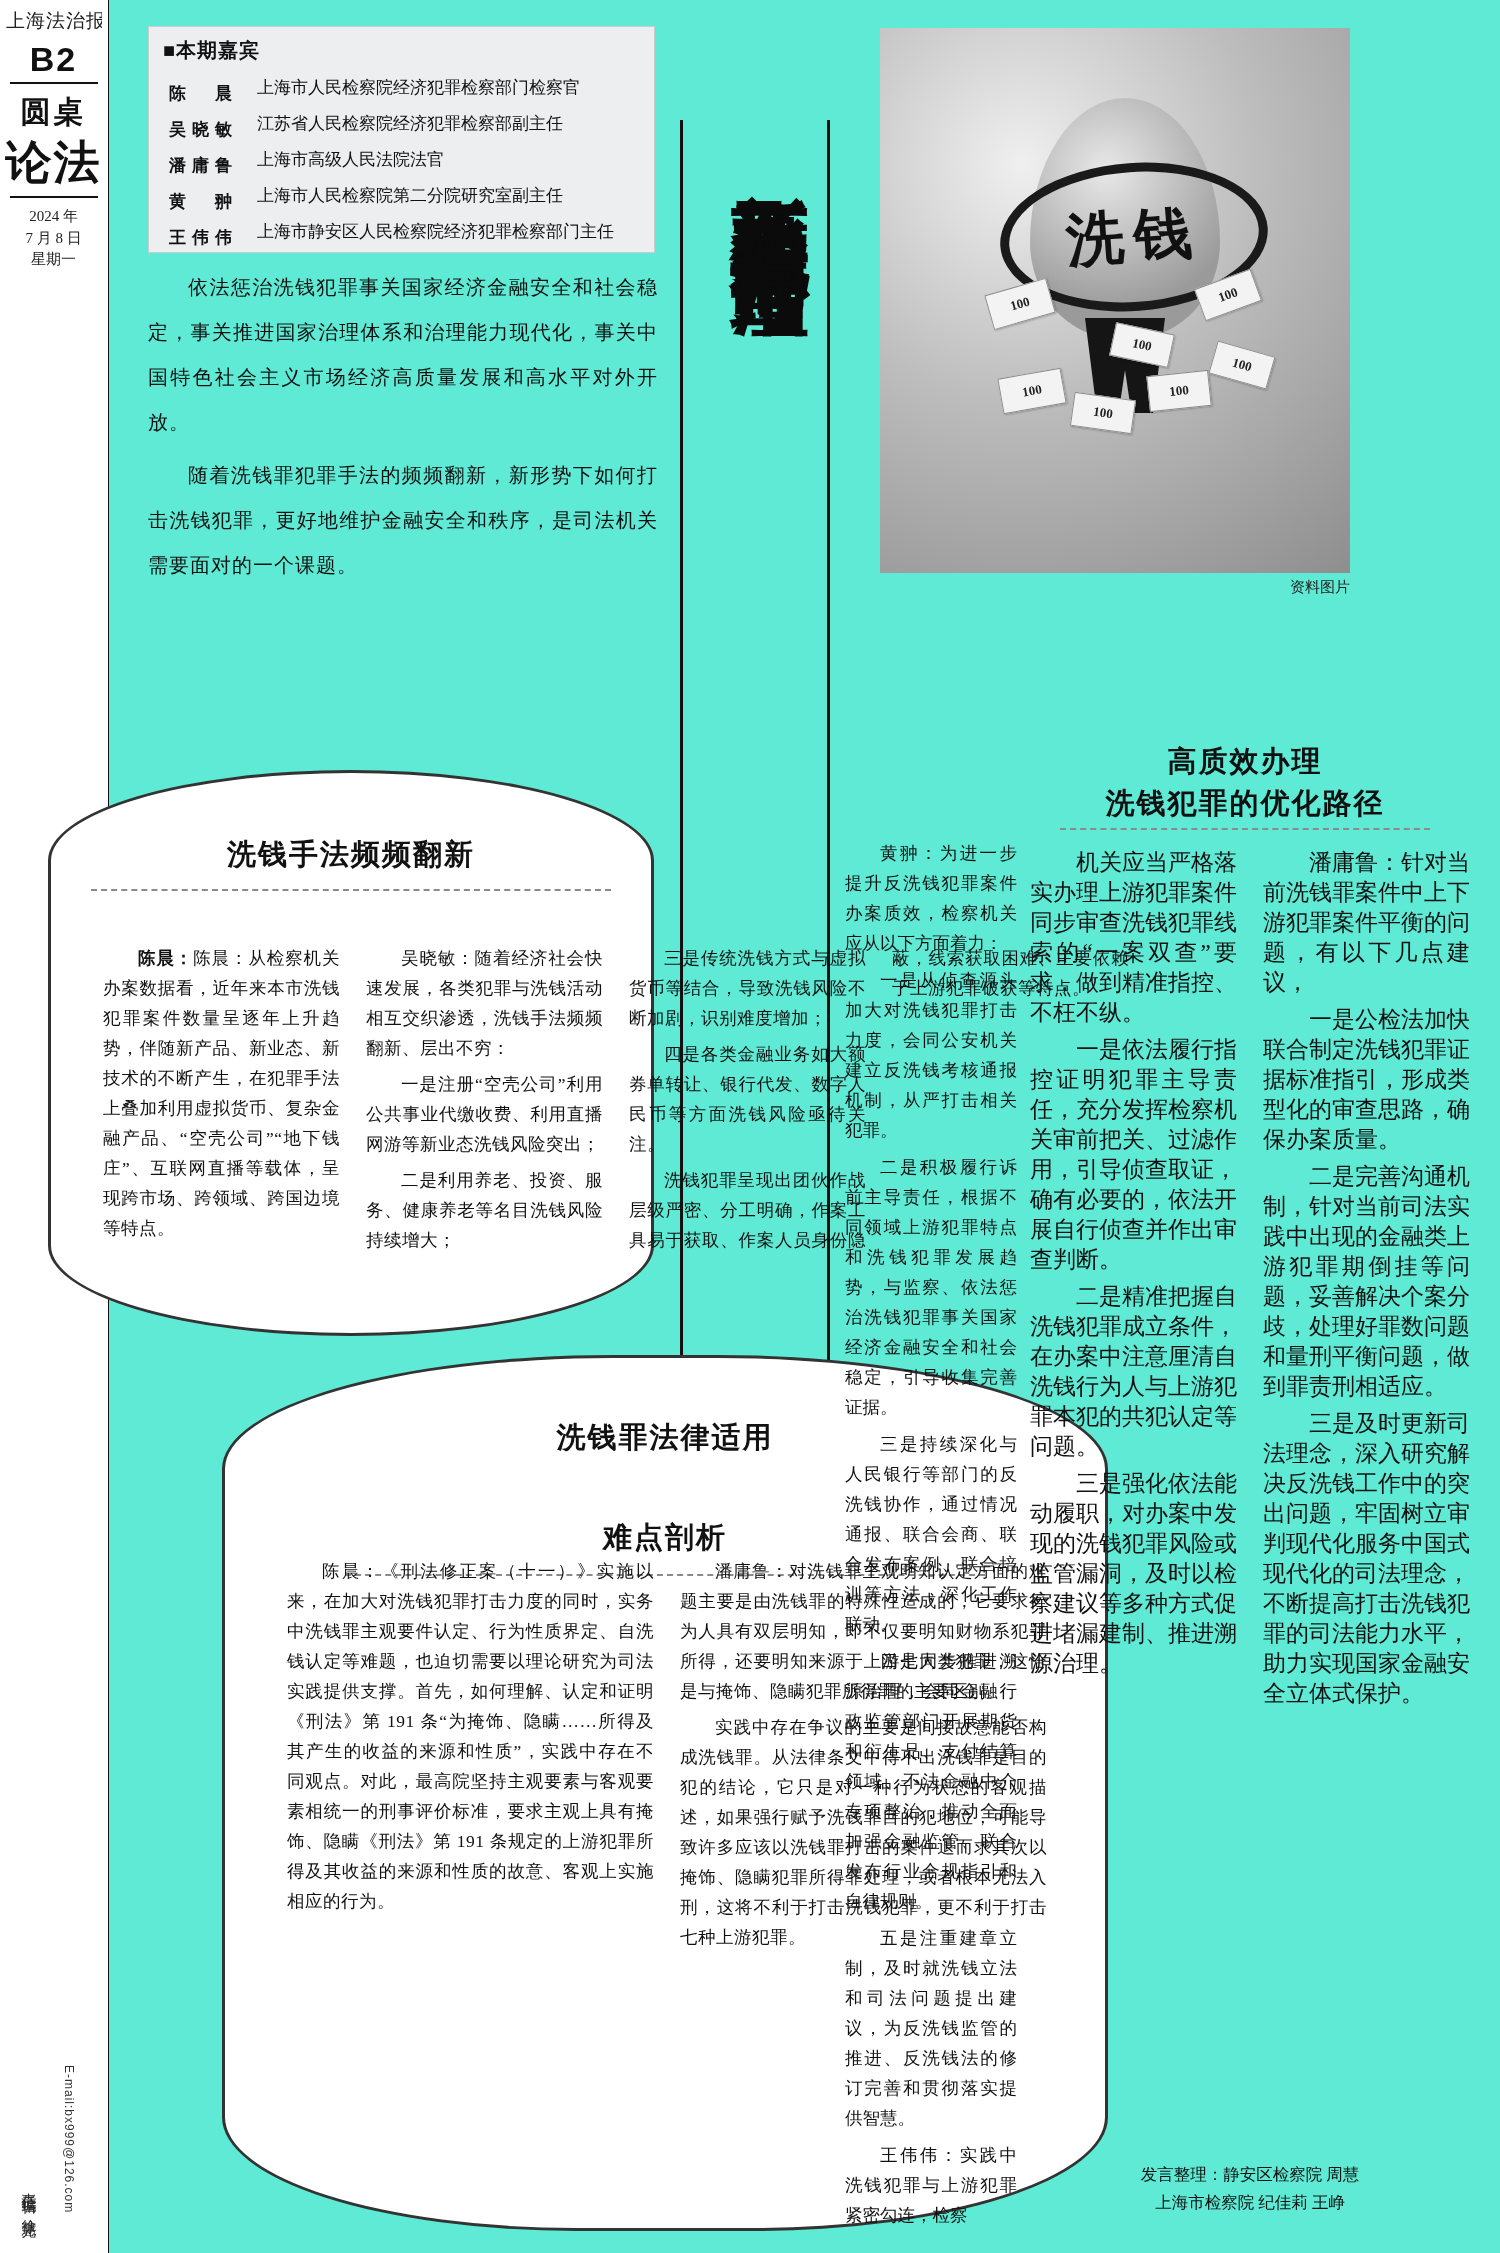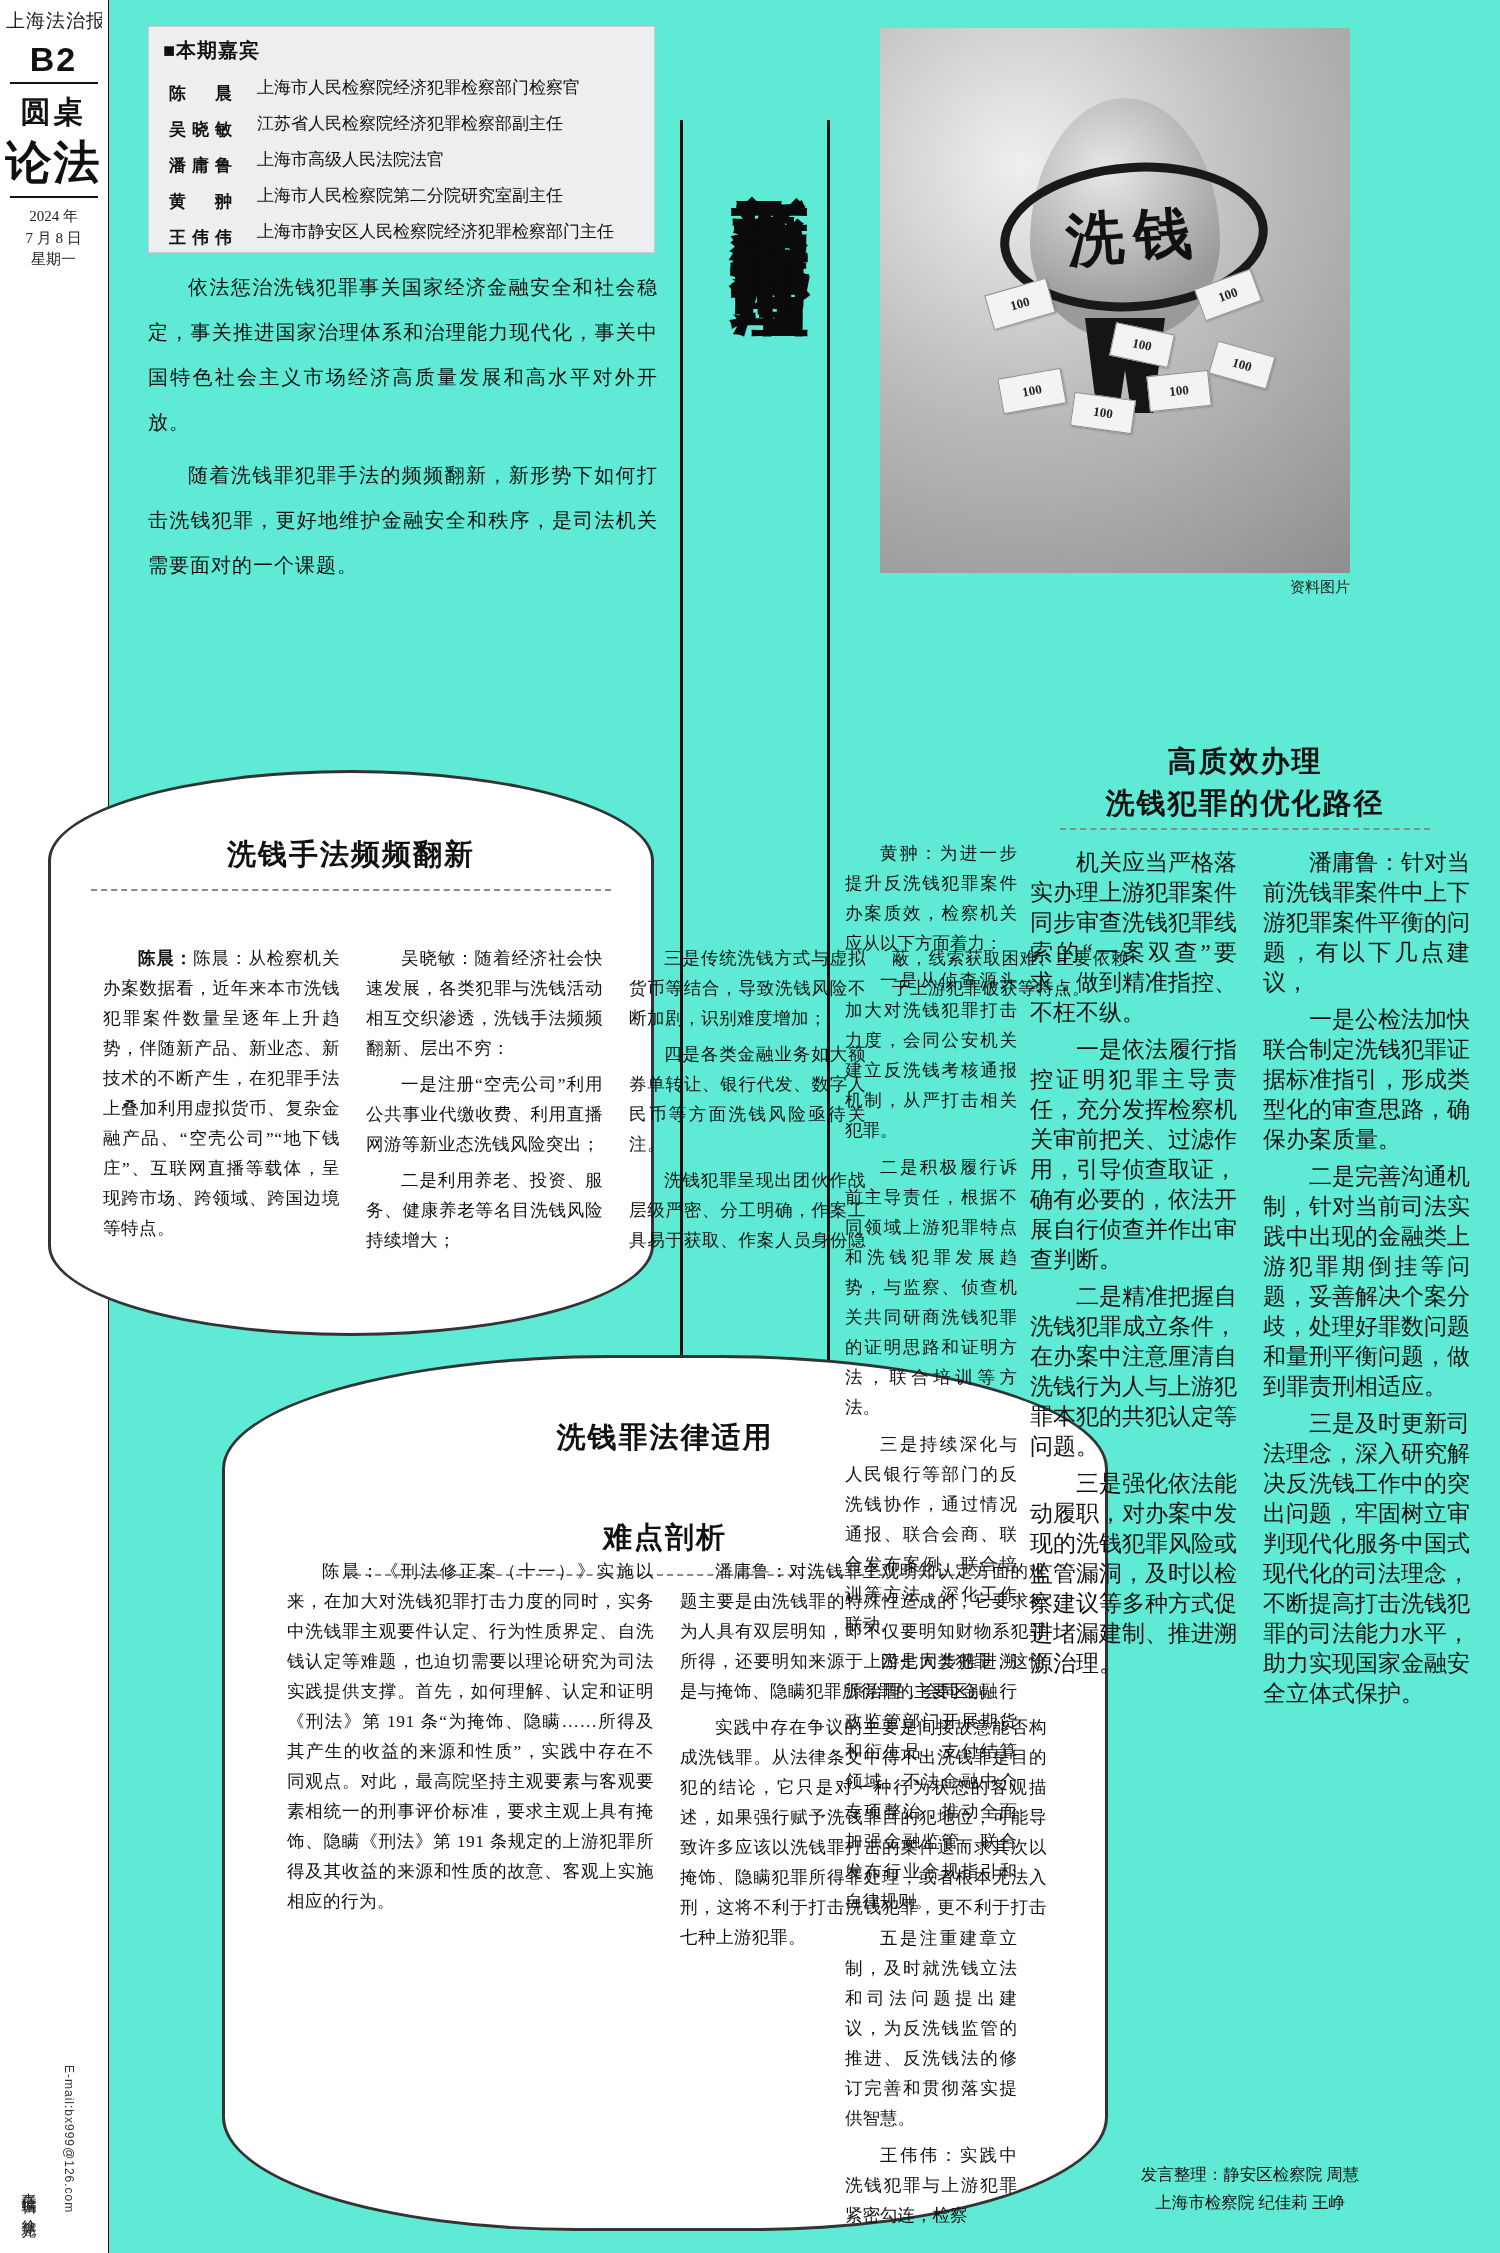--- a/index.html
+++ b/index.html
@@ -277,21 +277,21 @@
     <div class="body colbox">
       <p>陈晨：《刑法修正案（十一）》实施以来，在加大对洗钱犯罪打击力度的同时，实务中洗钱罪主观要件认定、行为性质界定、自洗钱认定等难题，也迫切需要以理论研究为司法实践提供支撑。首先，如何理解、认定和证明《刑法》第 191 条“为掩饰、隐瞒……所得及其产生的收益的来源和性质”，实践中存在不同观点。对此，最高院坚持主观要素与客观要素相统一的刑事评价标准，要求主观上具有掩饰、隐瞒《刑法》第 191 条规定的上游犯罪所得及其收益的来源和性质的故意、客观上实施相应的行为。</p>
       <p>潘庸鲁：对洗钱罪主观明知认定方面的难题主要是由洗钱罪的特殊性造成的，它要求行为人具有双层明知，即不仅要明知财物系犯罪所得，还要明知来源于上游七大类犯罪，这恰是与掩饰、隐瞒犯罪所得罪的主要区别。</p>
       <p>实践中存在争议的主要是间接故意能否构成洗钱罪。从法律条文中得不出洗钱罪是目的犯的结论，它只是对一种行为状态的客观描述，如果强行赋予洗钱罪目的犯地位，可能导致许多应该以洗钱罪打击的案件退而求其次以掩饰、隐瞒犯罪所得罪处理，或者根本无法入刑，这将不利于打击洗钱犯罪，更不利于打击七种上游犯罪。</p>
     </div>
   </div>
 
   <div class="midcol">
     <p>黄翀：为进一步提升反洗钱犯罪案件办案质效，检察机关应从以下方面着力：</p>
     <p>一是从侦查源头加大对洗钱犯罪打击力度，会同公安机关建立反洗钱考核通报机制，从严打击相关犯罪。</p>
-    <p>二是积极履行诉前主导责任，根据不同领域上游犯罪特点和洗钱犯罪发展趋势，与监察、侦查机关共同研商洗钱犯罪的证明思路和证明方法，联合培训等方法。</p>
+    <p>二是积极履行诉前主导责任，根据不同领域上游犯罪特点和洗钱犯罪发展趋势，与监察、依法惩治洗钱犯罪事关国家经济金融安全和社会稳定，引导收集完善证据。</p>
     <p>三是持续深化与人民银行等部门的反洗钱协作，通过情况通报、联合会商、联合发布案例、联合培训等方法，深化工作联动。</p>
     <p>四是同步推进溯源治理，会同金融行政监管部门开展期货和衍生品、支付结算领域、不法金融中介专项整治，推动全面加强金融监管、联合发布行业合规指引和自律规则。</p>
     <p>五是注重建章立制，及时就洗钱立法和司法问题提出建议，为反洗钱监管的推进、反洗钱法的修订完善和贯彻落实提供智慧。</p>
     <p>王伟伟：实践中洗钱犯罪与上游犯罪紧密勾连，检察</p>
   </div>
 
   <div id="sec3-title">
     <div>高质效办理</div>
     <div>洗钱犯罪的优化路径</div>
   </div>

